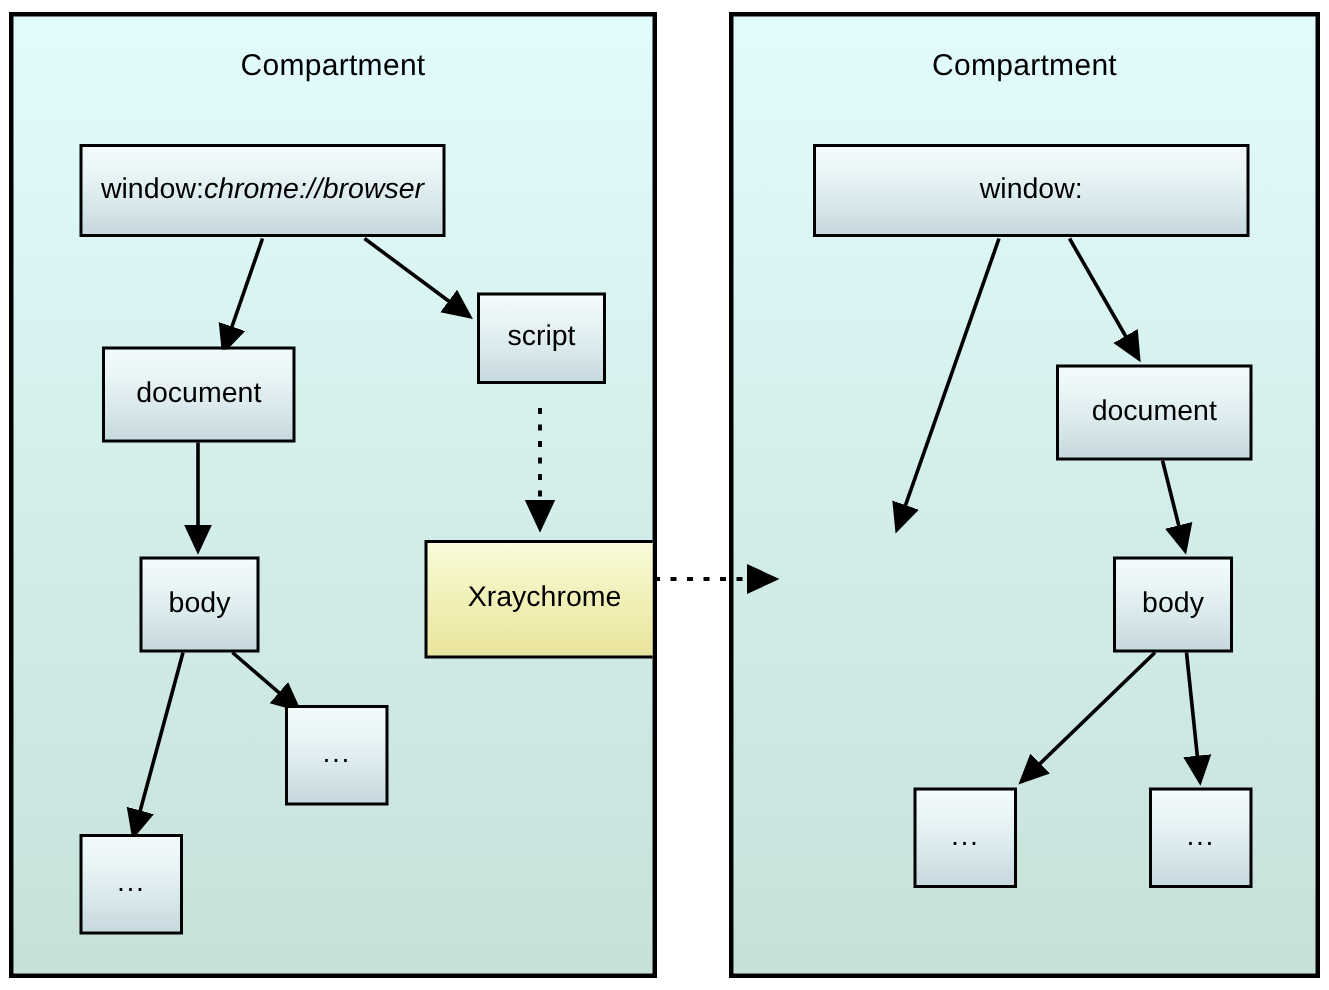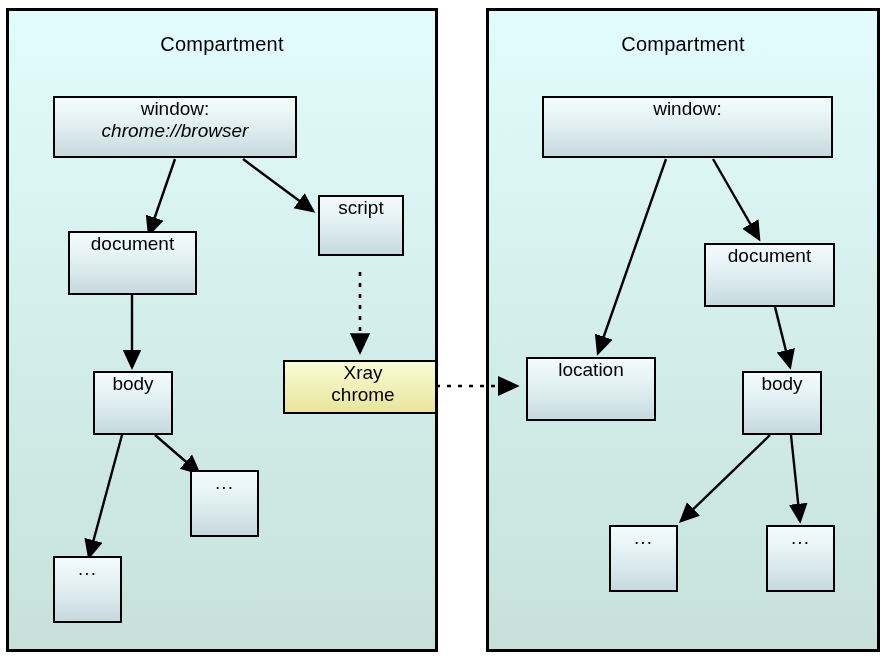--- a/index.html
+++ b/index.html
@@ -31,22 +31,23 @@
     font-size: 20px;
     color: #000000;
     letter-spacing: 0.2px;
   }
   .node {
     position: absolute;
     border: 2px solid #000000;
     background: linear-gradient(to bottom, #f3fbfc 0%, #e6f3f5 35%, #d6e6ea 70%, #c6d9de 100%);
     box-sizing: border-box;
     display: flex;
-    flex-direction: column;
+    flex-direction: row;
     align-items: center;
+    justify-content: center;
     text-align: center;
     font-size: 19px;
     color: #000000;
     line-height: 1.18;
   }
   .node .l2 { font-style: italic; }
   .node.xray {
     background: linear-gradient(to bottom, #fafbd9 0%, #f2f1bb 45%, #e9e49c 100%);
     z-index: 4;
   }
@@ -120,21 +121,21 @@
     </div>
 
     <div class="node ellipsis" style="left:181px; top:459px; width:69px; height:67px;">
       <span>...</span>
     </div>
 
     <div class="node ellipsis" style="left:44px; top:545px; width:69px; height:67px;">
       <span>...</span>
     </div>
 
-    <div class="node xray" style="left:274px; top:349px; width:160px; height:54px;">
+    <div class="node xray" style="left:274px; top:349px; width:160px; height:79px;">
       <span>Xray</span>
       <span>chrome</span>
     </div>
   </div>
 
   <div class="compartment" style="left:486px; top:8px; width:394px; height:644px;">
     <div class="compartment-title">Compartment</div>
 
     <svg class="edges" style="left:-486px; top:-8px;">
       <defs>
@@ -155,23 +156,20 @@
     </svg>
 
     <div class="node" style="left:53px; top:85px; width:291px; height:62px;">
       <span class="l1">window:</span>
     </div>
 
     <div class="node" style="left:215px; top:232px; width:131px; height:64px;">
       <span>document</span>
     </div>
 
-    <div class="node" style="left:37px; top:346px; width:130px; height:64px;">
-      <span>location</span>
-    </div>
 
     <div class="node" style="left:253px; top:360px; width:80px; height:64px;">
       <span>body</span>
     </div>
 
     <div class="node ellipsis" style="left:120px; top:514px; width:69px; height:67px;">
       <span>...</span>
     </div>
 
     <div class="node ellipsis" style="left:277px; top:514px; width:69px; height:67px;">

